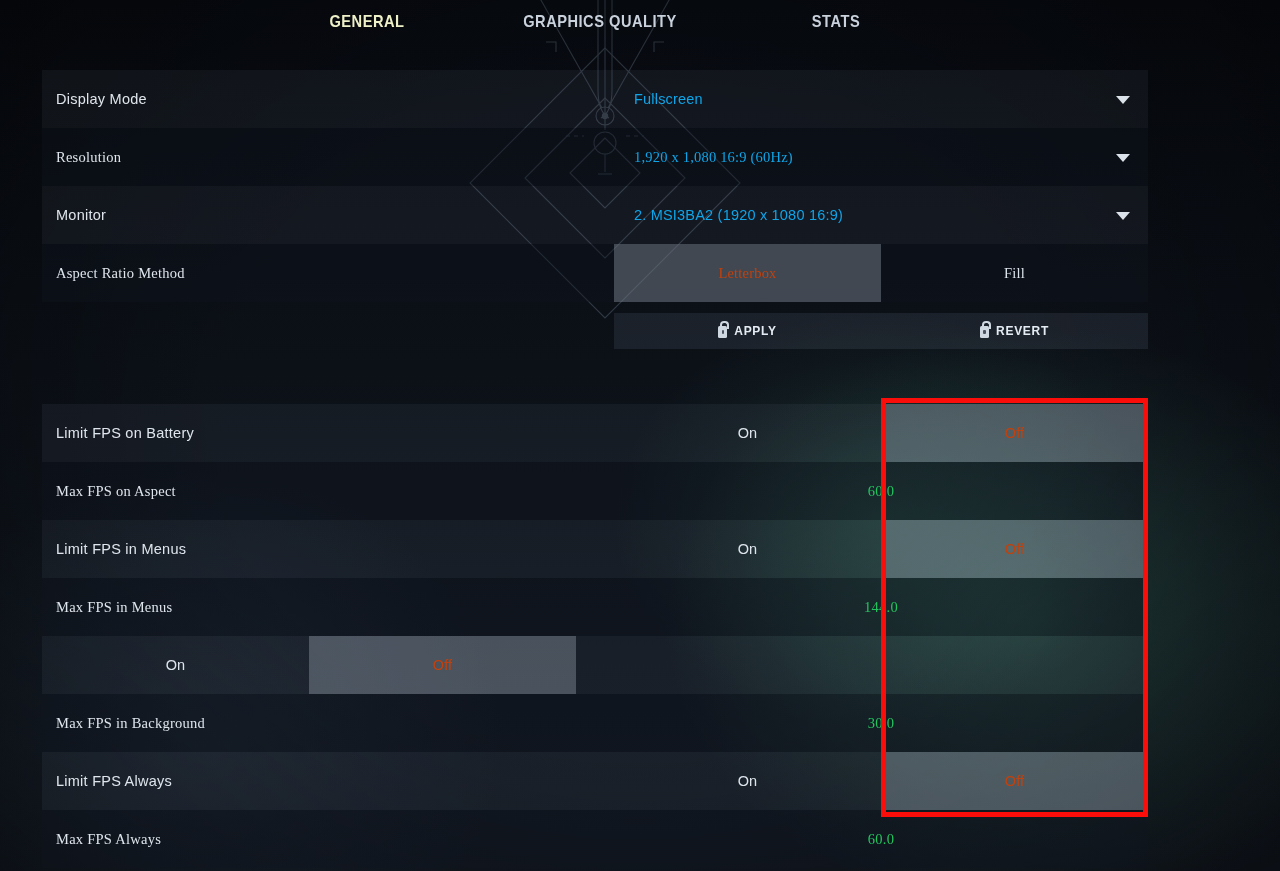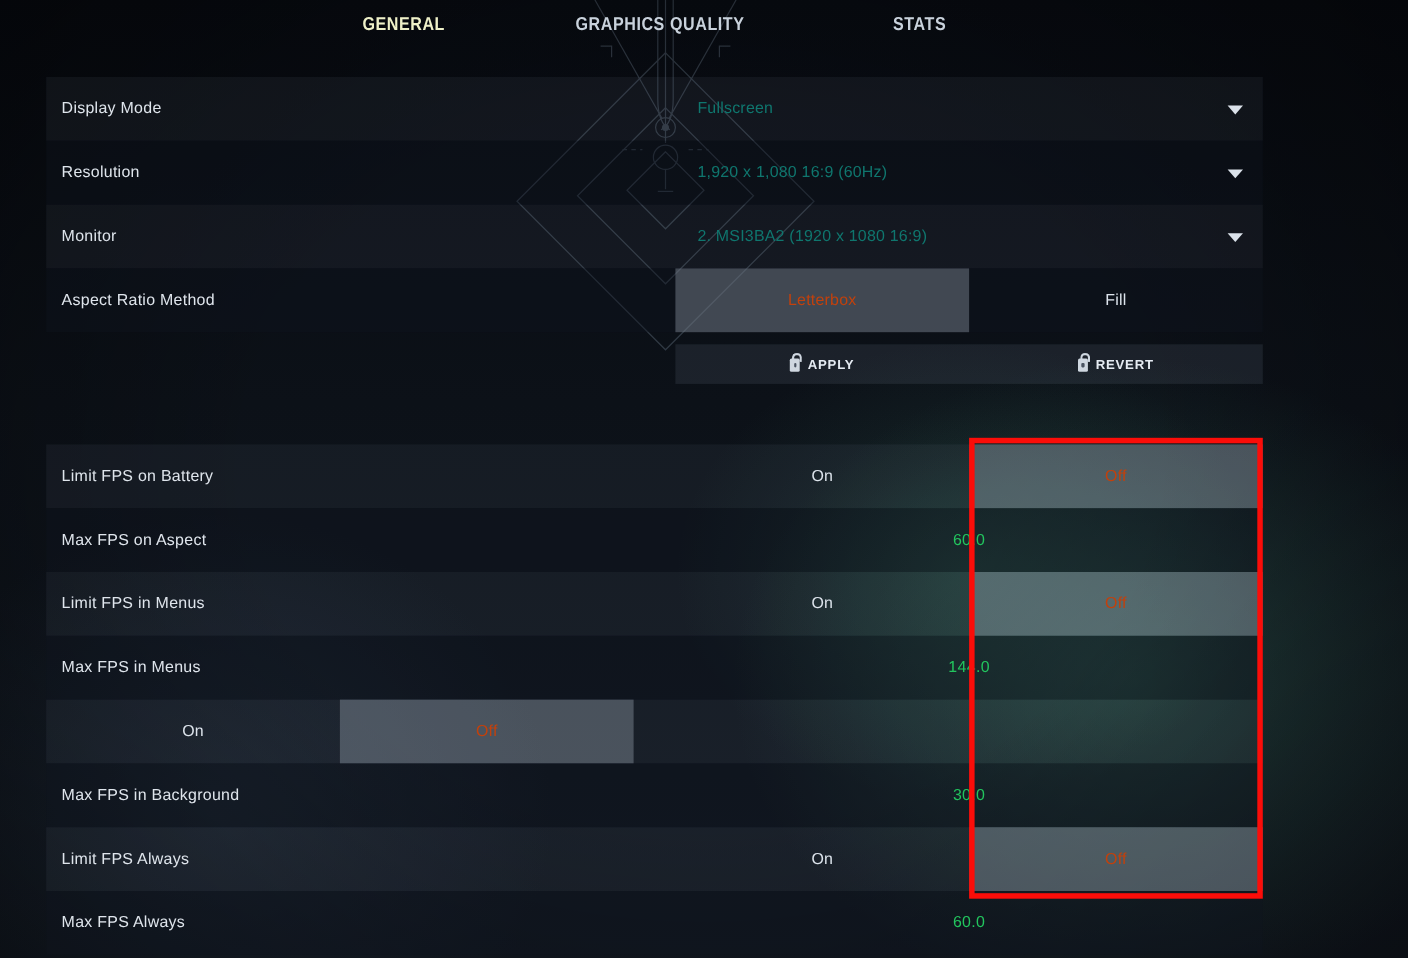--- a/index.html
+++ b/index.html
@@ -44,37 +44,37 @@
   #tab-graphics { left:500px; width:200px; }
   #tab-stats    { left:756px; width:160px; }
 
   
   .panel { position:absolute; left:42px; width:1106px; z-index:4; }
   #panel-display { top:70px; }
   #panel-fps     { top:404px; }
 
   .row { position:relative; width:1106px; height:58px; display:flex; align-items:center; }
   .row.odd  { background:rgba(126,142,163,0.085); }
-  .row.even { background:rgba(16,22,31,0.38); }
+  .row.even { background:rgba(16,22,31,0.38);font-family:Liberation Serif, serif; }
 
   .row-label {
     width:572px; padding-left:14px;
     font-size:14.5px; color:#dfe5ec; letter-spacing:.25px;
     white-space:nowrap;
   }
   .row-value { position:relative; width:534px; height:58px; }
 
   
   .dropdown {
     position:absolute; inset:0;
     display:flex; align-items:center;
     padding-left:20px; padding-right:18px;
     cursor:pointer;
   }
-  .dropdown .dd-text { font-size:14.5px; color:#0f766e; letter-spacing:.2px; }
+  .dropdown .dd-text { font-size:14.5px; color:#0ea5e9; letter-spacing:.2px; }
   .chev {
     position:absolute; right:18px; top:50%; margin-top:-3px;
     width:0; height:0;
     border-left:7px solid transparent; border-right:7px solid transparent;
     border-top:8px solid #dbe2ea;
   }
 
   
   .seg { position:absolute; inset:0; display:flex; }
   .seg-btn {

